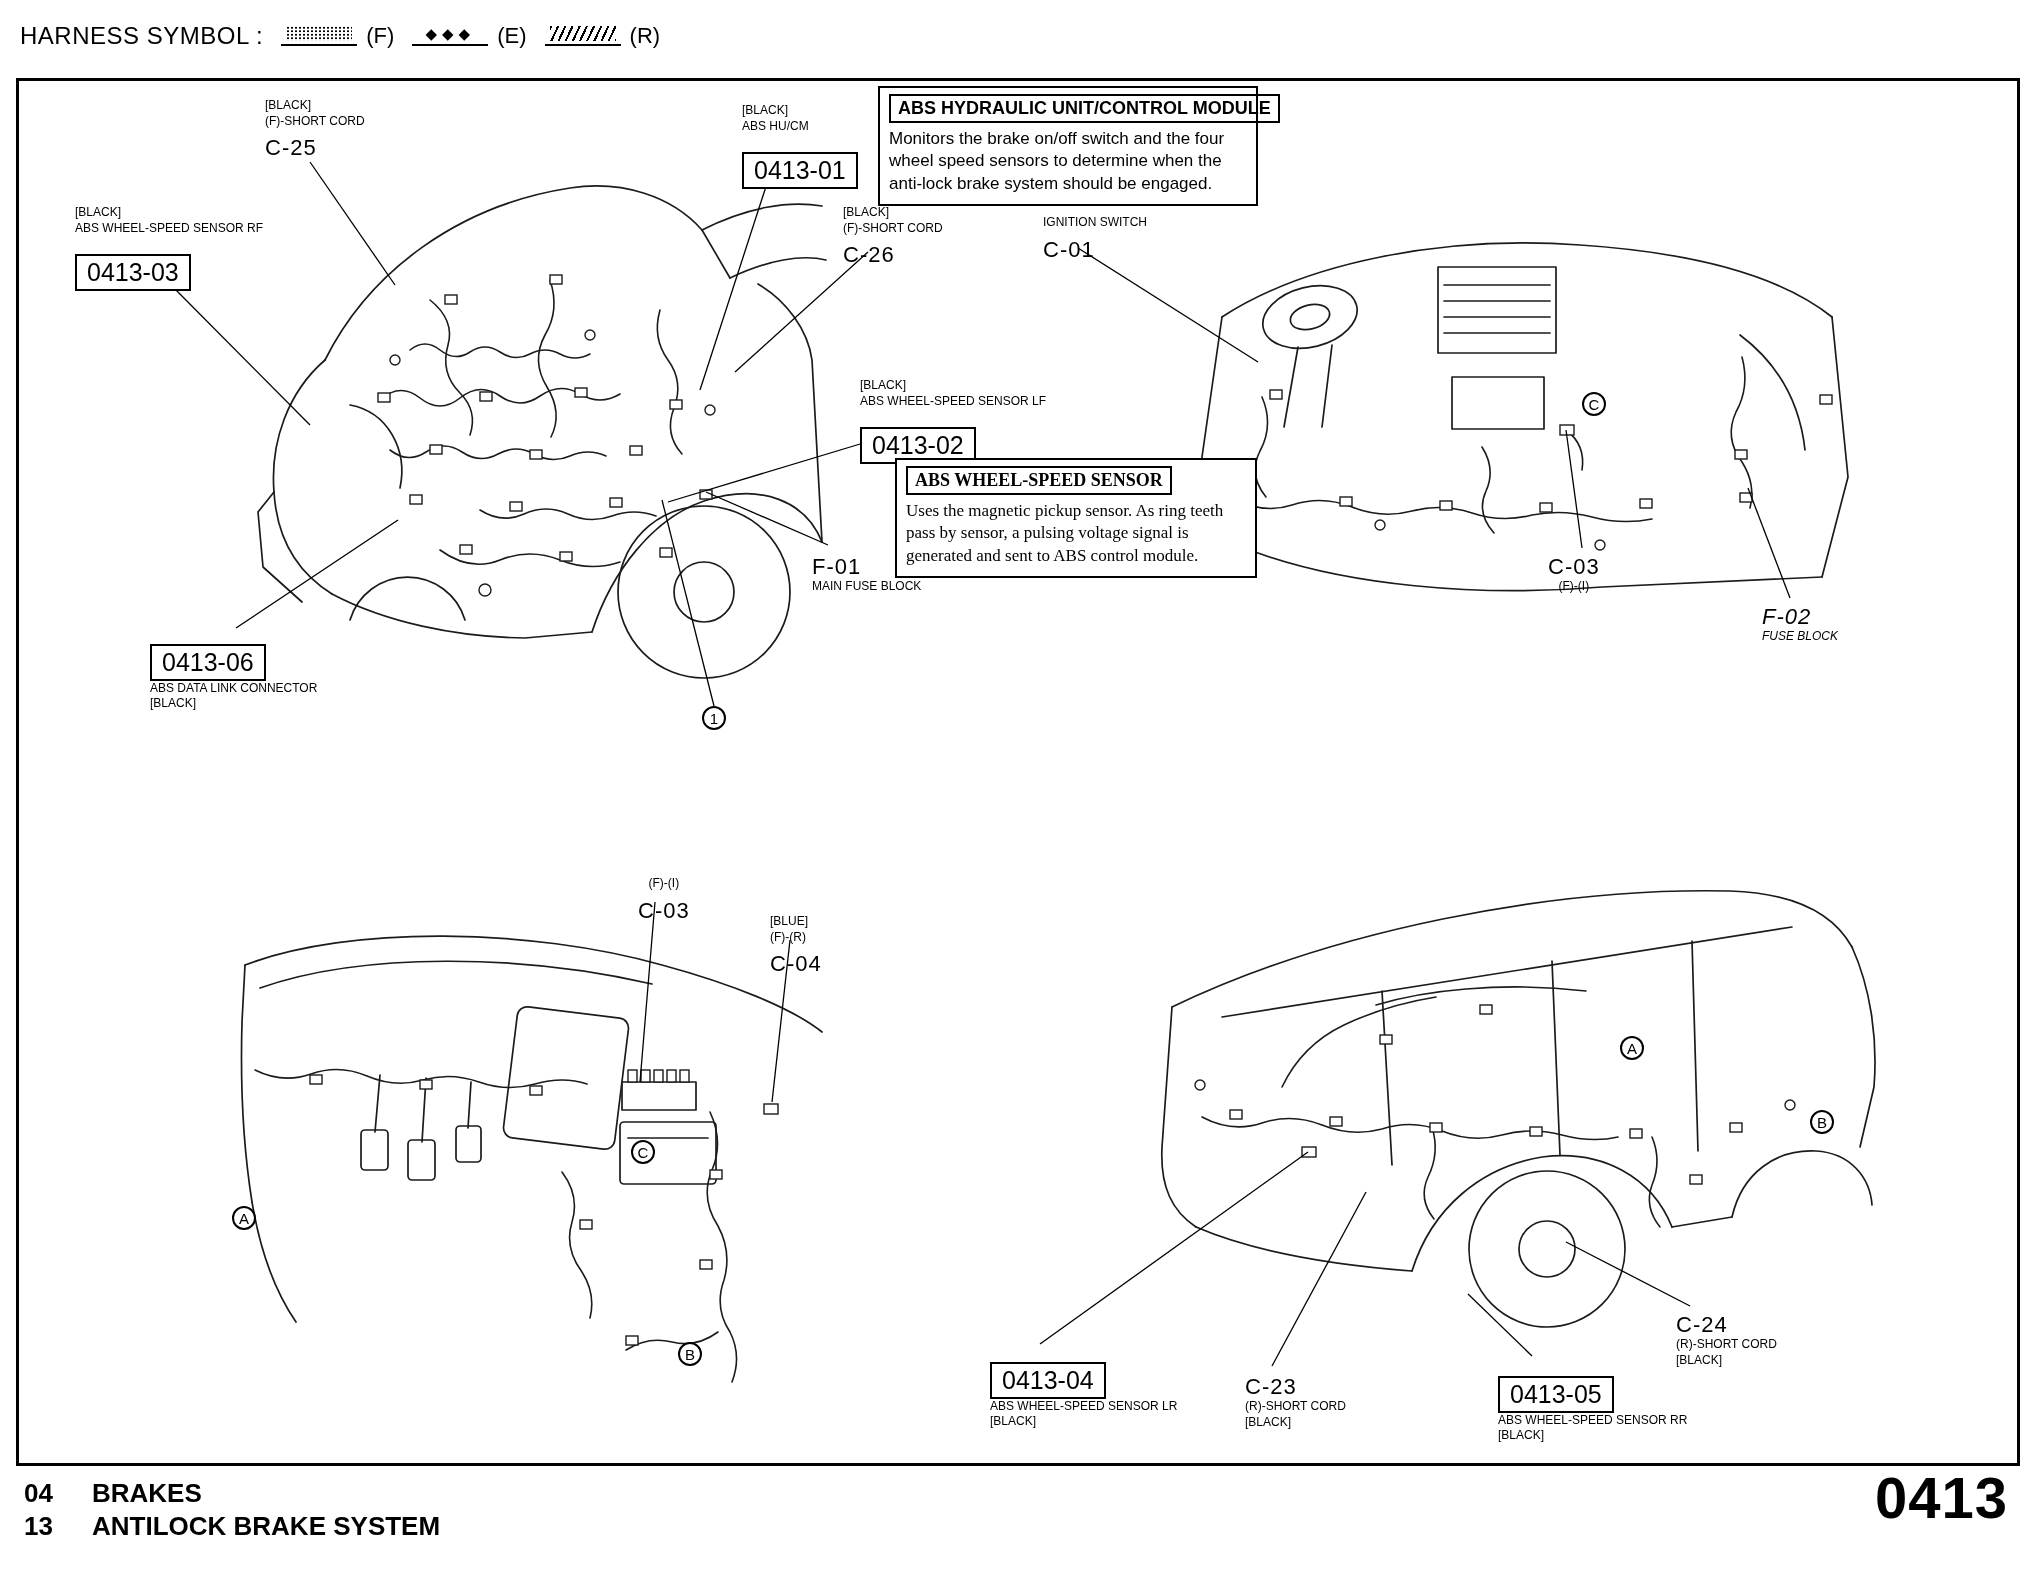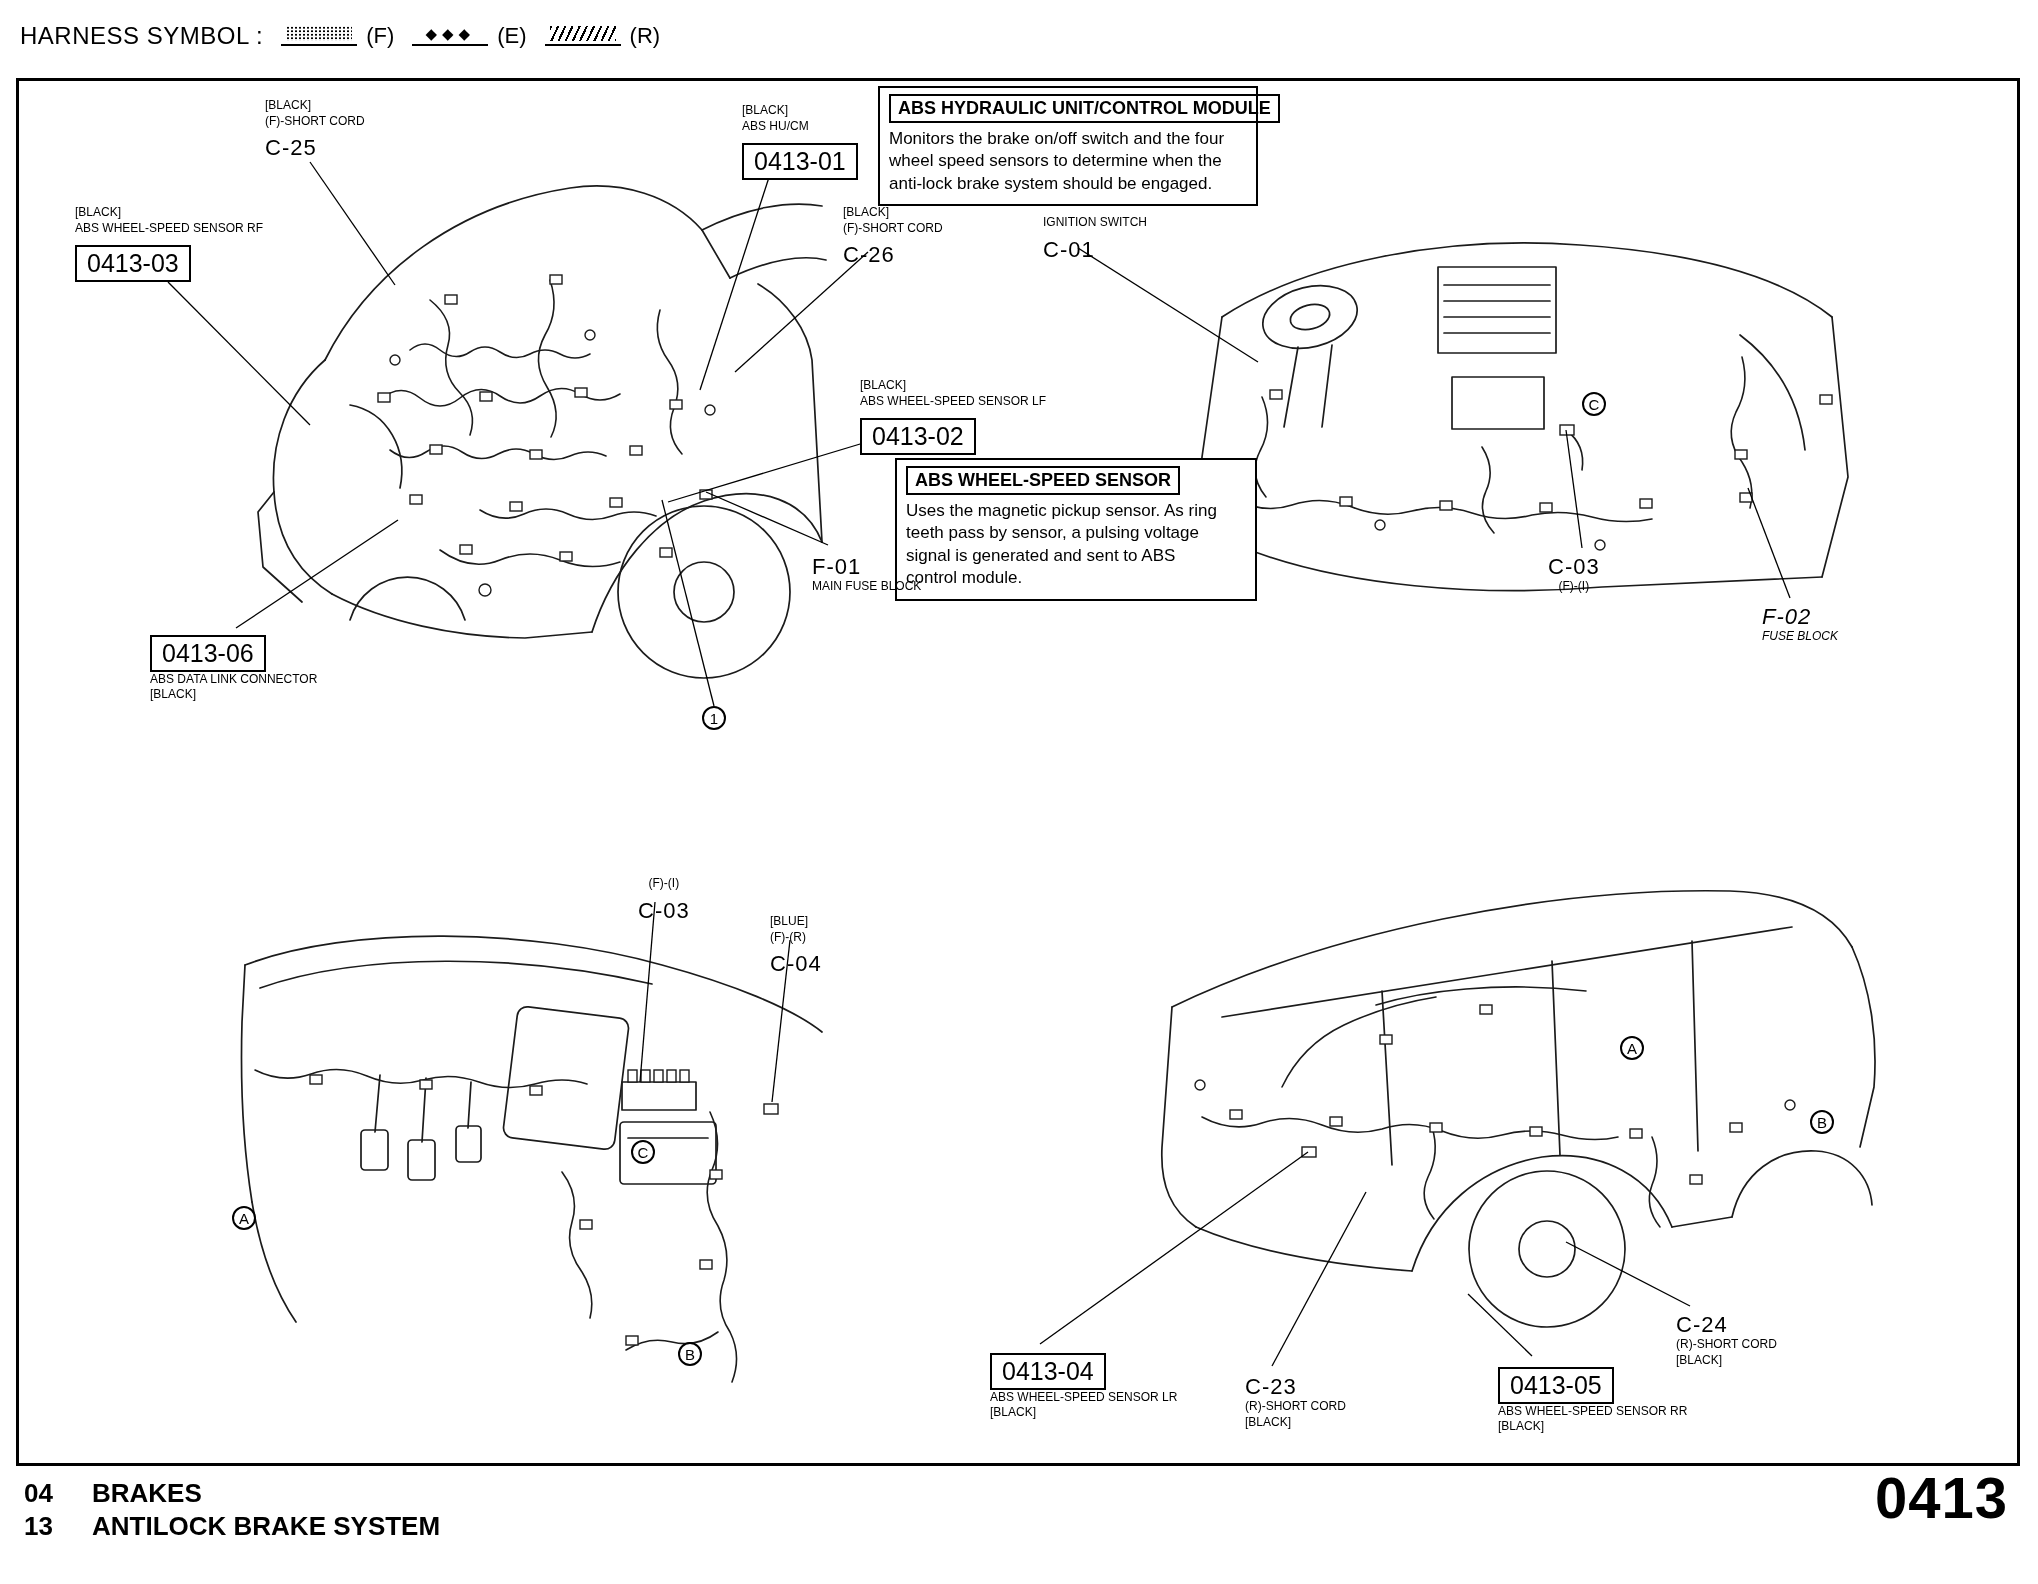--- a/index.html
+++ b/index.html
@@ -26,21 +26,21 @@
   .o { fill:none; stroke:#1b1b1b; stroke-width:1.7; stroke-linecap:round; stroke-linejoin:round; }
   .h { fill:none; stroke:#1b1b1b; stroke-width:1.6; stroke-linecap:round; }
   .c { fill:#fff; stroke:#1b1b1b; stroke-width:1.4; }
   .leaders { position:absolute; left:0; top:0; z-index:2; pointer-events:none; }
   .leaders line { stroke:#000; stroke-width:1.3; }
 
   
   .lbl { position:absolute; z-index:5; }
   .sm { font-size:12px; line-height:1.3; white-space:nowrap; }
   .code { font-size:22px; line-height:1.15; letter-spacing:1px; margin-top:6px; white-space:nowrap; }
-  .refbox { display:inline-block; border:2px solid #000; padding:2px 10px; font-size:25px; line-height:1.15; margin-top:9px; background:#fff; }
+  .refbox { display:inline-block; border:2px solid #000; padding:2px 10px; font-size:25px; line-height:1.15; margin-top:18px; background:#fff; }
   .center { text-align:center; }
 
   
   .infobox { position:absolute; border:2.5px solid #000; background:#fff; padding:6px 25px 9px 9px; z-index:5; }
   .ib-title { border:2px solid #000; display:inline-block; font-weight:bold; font-size:18px; padding:2px 7px; margin-bottom:5px; white-space:nowrap; }
   .ib-body { font-size:17px; line-height:1.32; }
 
   
   .marker { position:absolute; width:24px; height:24px; border:2px solid #000; border-radius:50%;
     background:#fff; display:flex; align-items:center; justify-content:center; font-size:15px; z-index:6; }
@@ -297,21 +297,21 @@
   <div class="sm">IGNITION SWITCH</div>
   <div class="code">C-01</div>
 </div>
 
 <div class="lbl" style="left:860px; top:378px;">
   <div class="sm">[BLACK]</div>
   <div class="sm">ABS WHEEL-SPEED SENSOR LF</div>
   <div class="refbox">0413-02</div>
 </div>
 
-<div class="infobox" style="left:895px; top:458px; width:362px;">
+<div class="infobox" style="left:895px; top:458px; width:362px;font-family:Liberation Serif, serif;">
   <div class="ib-title">ABS WHEEL-SPEED SENSOR</div>
   <div class="ib-body">Uses the magnetic pickup sensor. As ring teeth pass by sensor, a pulsing voltage signal is generated and sent to ABS control module.</div>
 </div>
 
 <div class="lbl" style="left:812px; top:548px;">
   <div class="code">F-01</div>
   <div class="sm">MAIN FUSE BLOCK</div>
 </div>
 
 <div class="lbl" style="left:150px; top:626px;">

